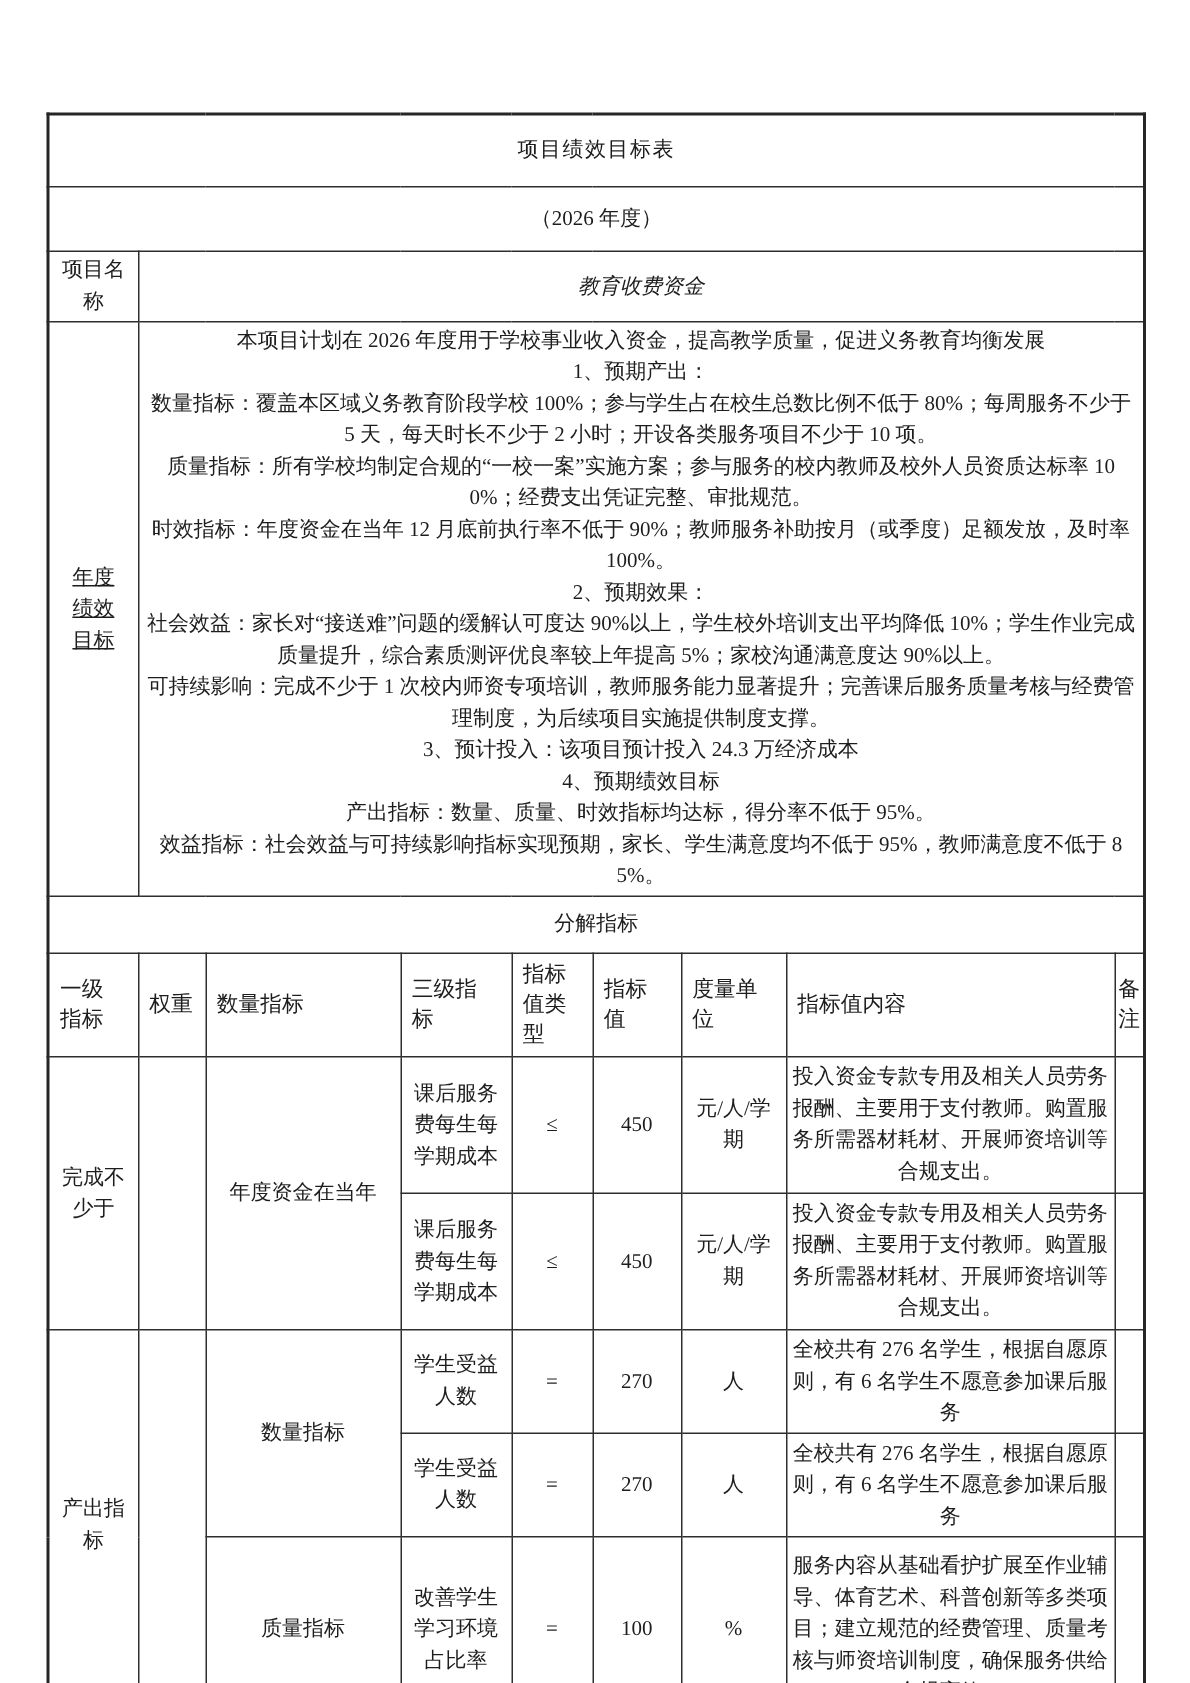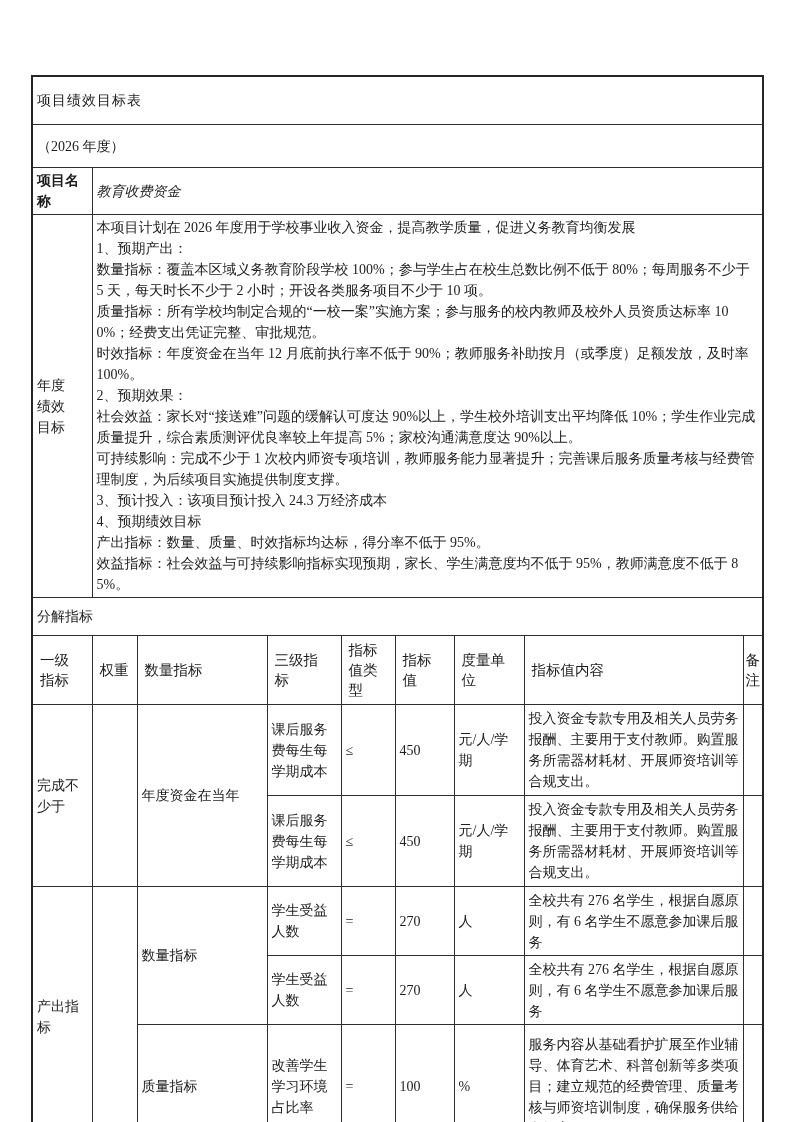--- a/index.html
+++ b/index.html
@@ -22,31 +22,31 @@
     width: 731px;
     border-collapse: collapse;
     table-layout: fixed;
     border: 2px solid #262626;
   }
   table.doc td {
     border: 1px solid #2e2e2e;
     color: #1d1d1d;
     font-size: 14px;
     line-height: 21px;
-    text-align: left;
+    text-align: center;
     vertical-align: middle;
     padding: 2px 4px;
     word-break: break-all;
     overflow: hidden;
   }
   td.title-cell   { font-size: 21px; letter-spacing: 1px; height: 43px; }
   td.year-cell    { font-size: 18px; height: 38px; }
-  td.name-label   { font-size: 13px; line-height: 18px; height: 42px; font-weight: bold; }
+  td.name-label   { font-size: 13px; line-height: 18px; height: 42px; }
   td.name-value   { font-size: 19px; font-style: italic; }
-  td.goal-label   { white-space: pre-line; font-size: 14px; line-height: 24px; }
+  td.goal-label   { white-space: pre-line; font-size: 14px; line-height: 24px; text-decoration: underline; }
   td.goal-text    {
     text-align: left;
     vertical-align: top;
     white-space: pre-line;
     font-size: 14px;
     line-height: 20.8px;
     padding: 3px 9px 3px 9px;
     min-height: 368px;
   }
   td.section-cell { height: 33px; font-size: 14.5px; }

